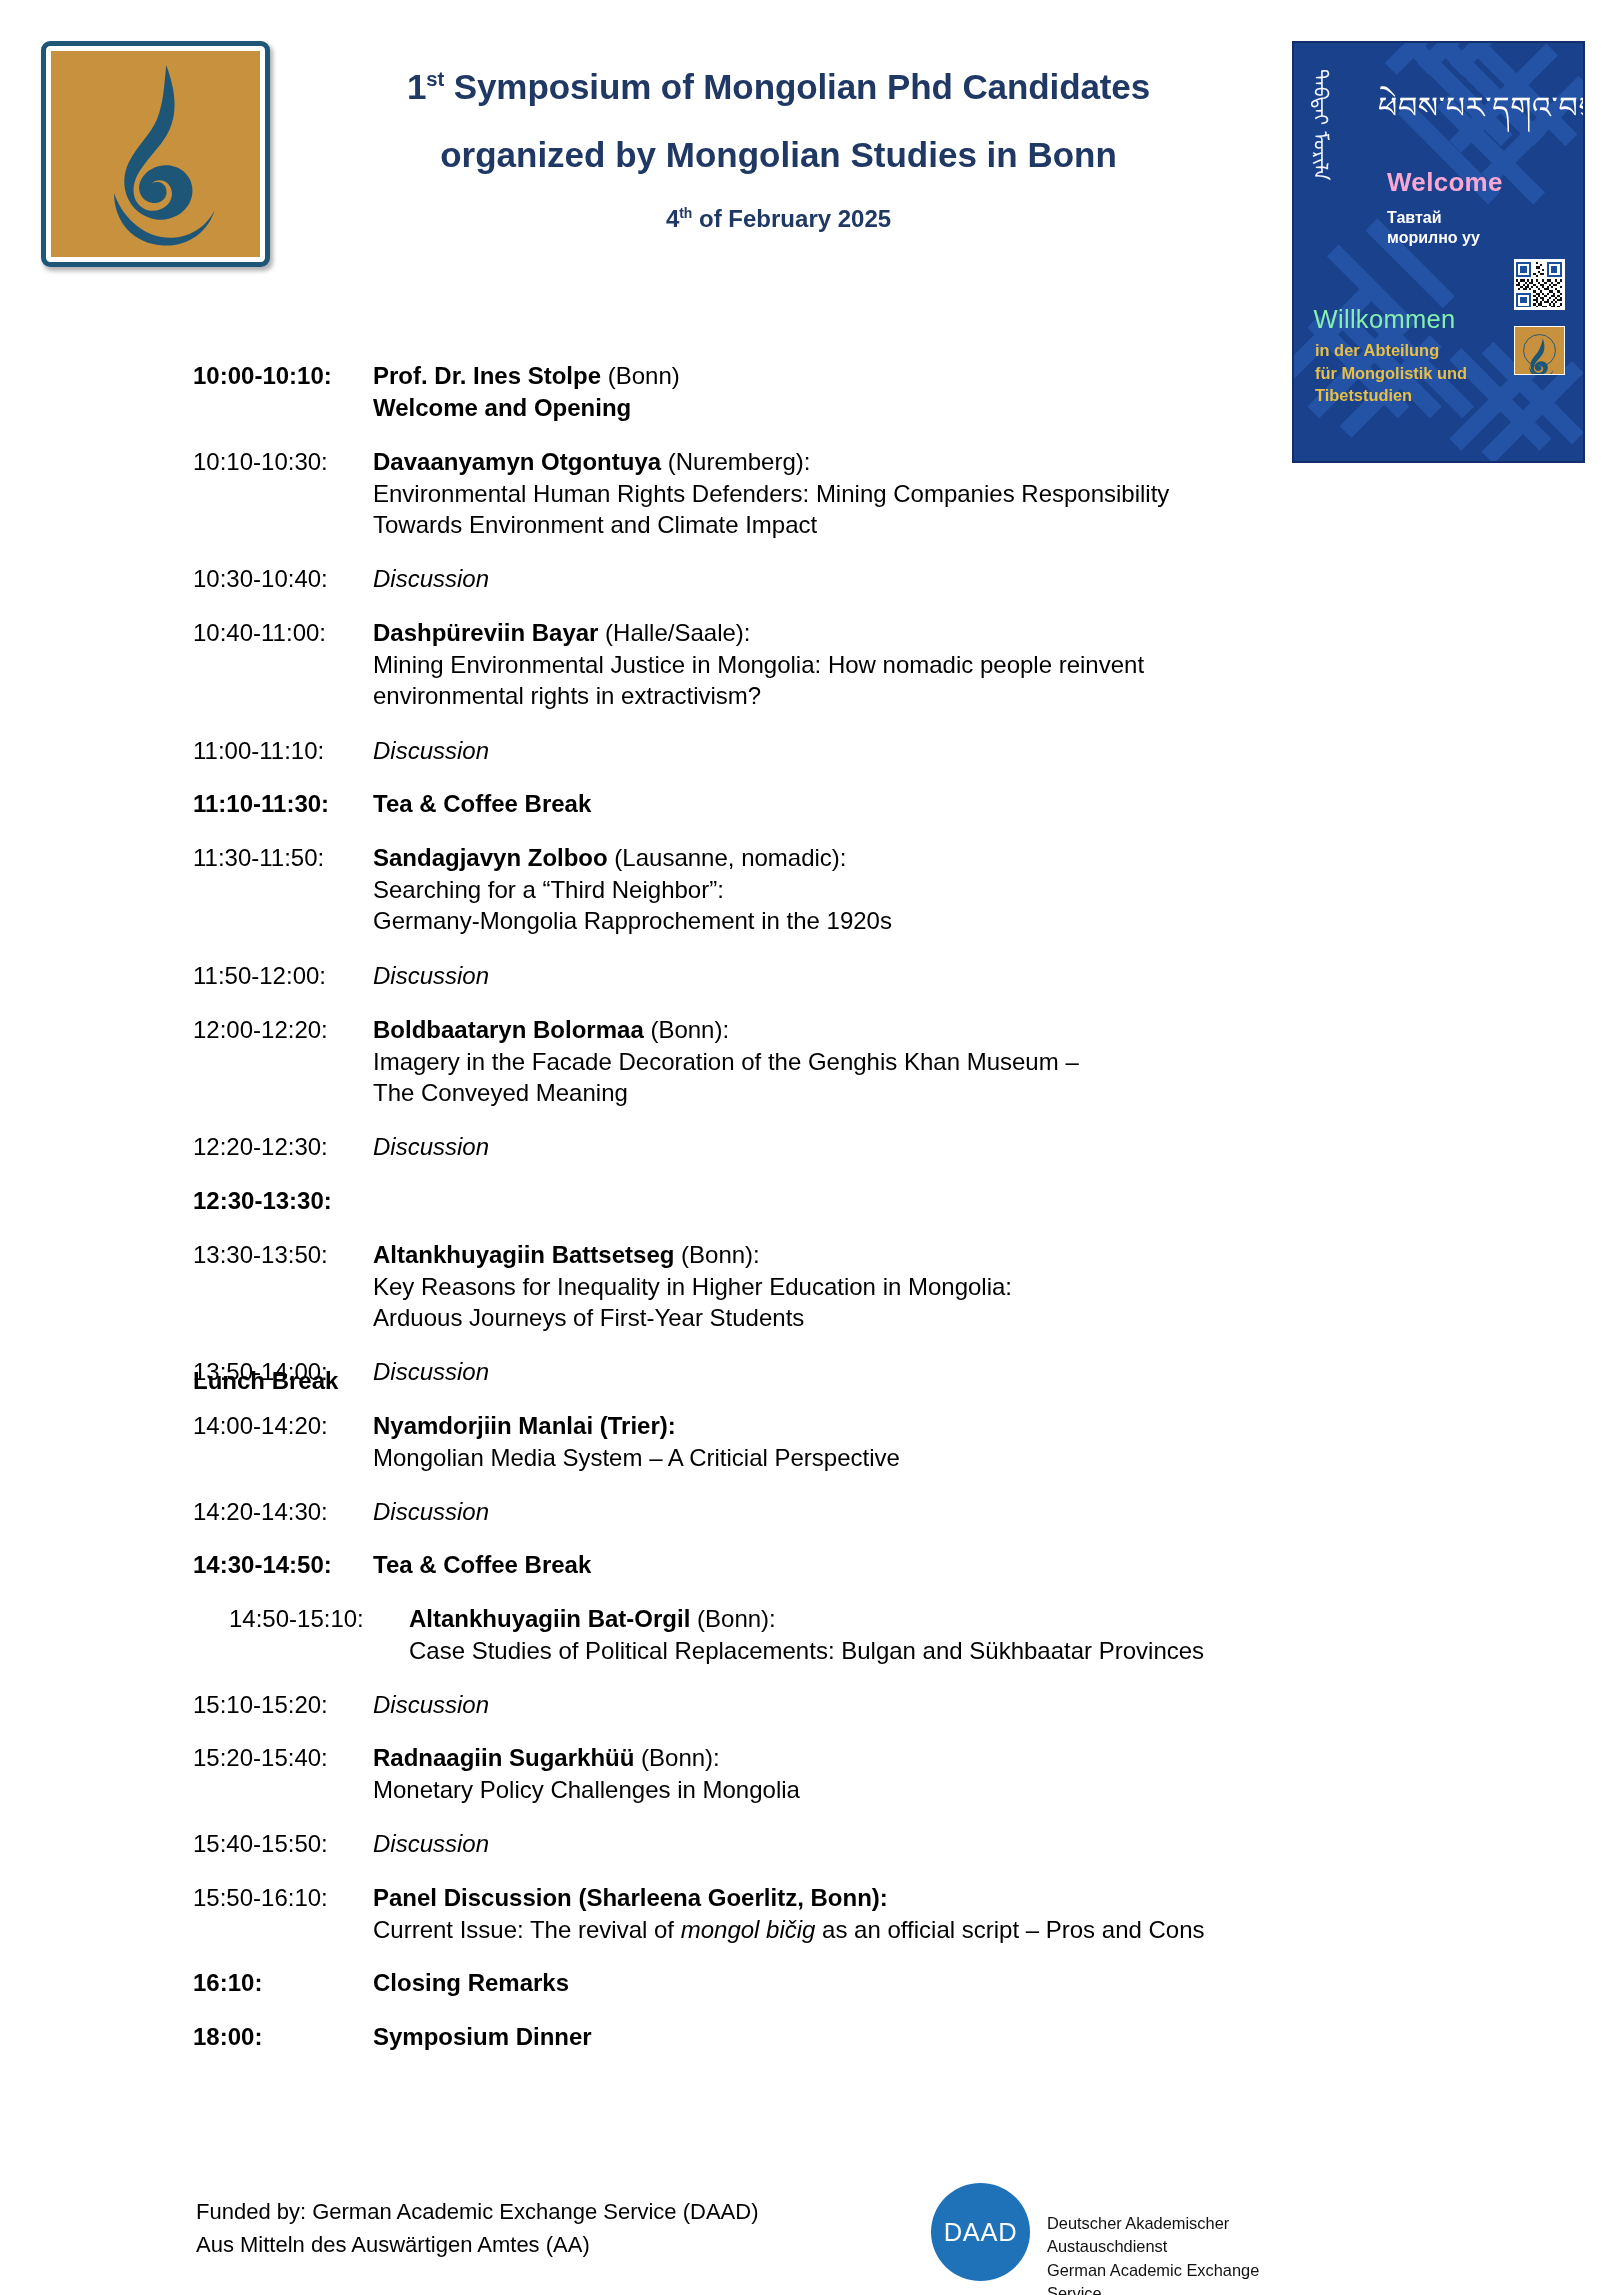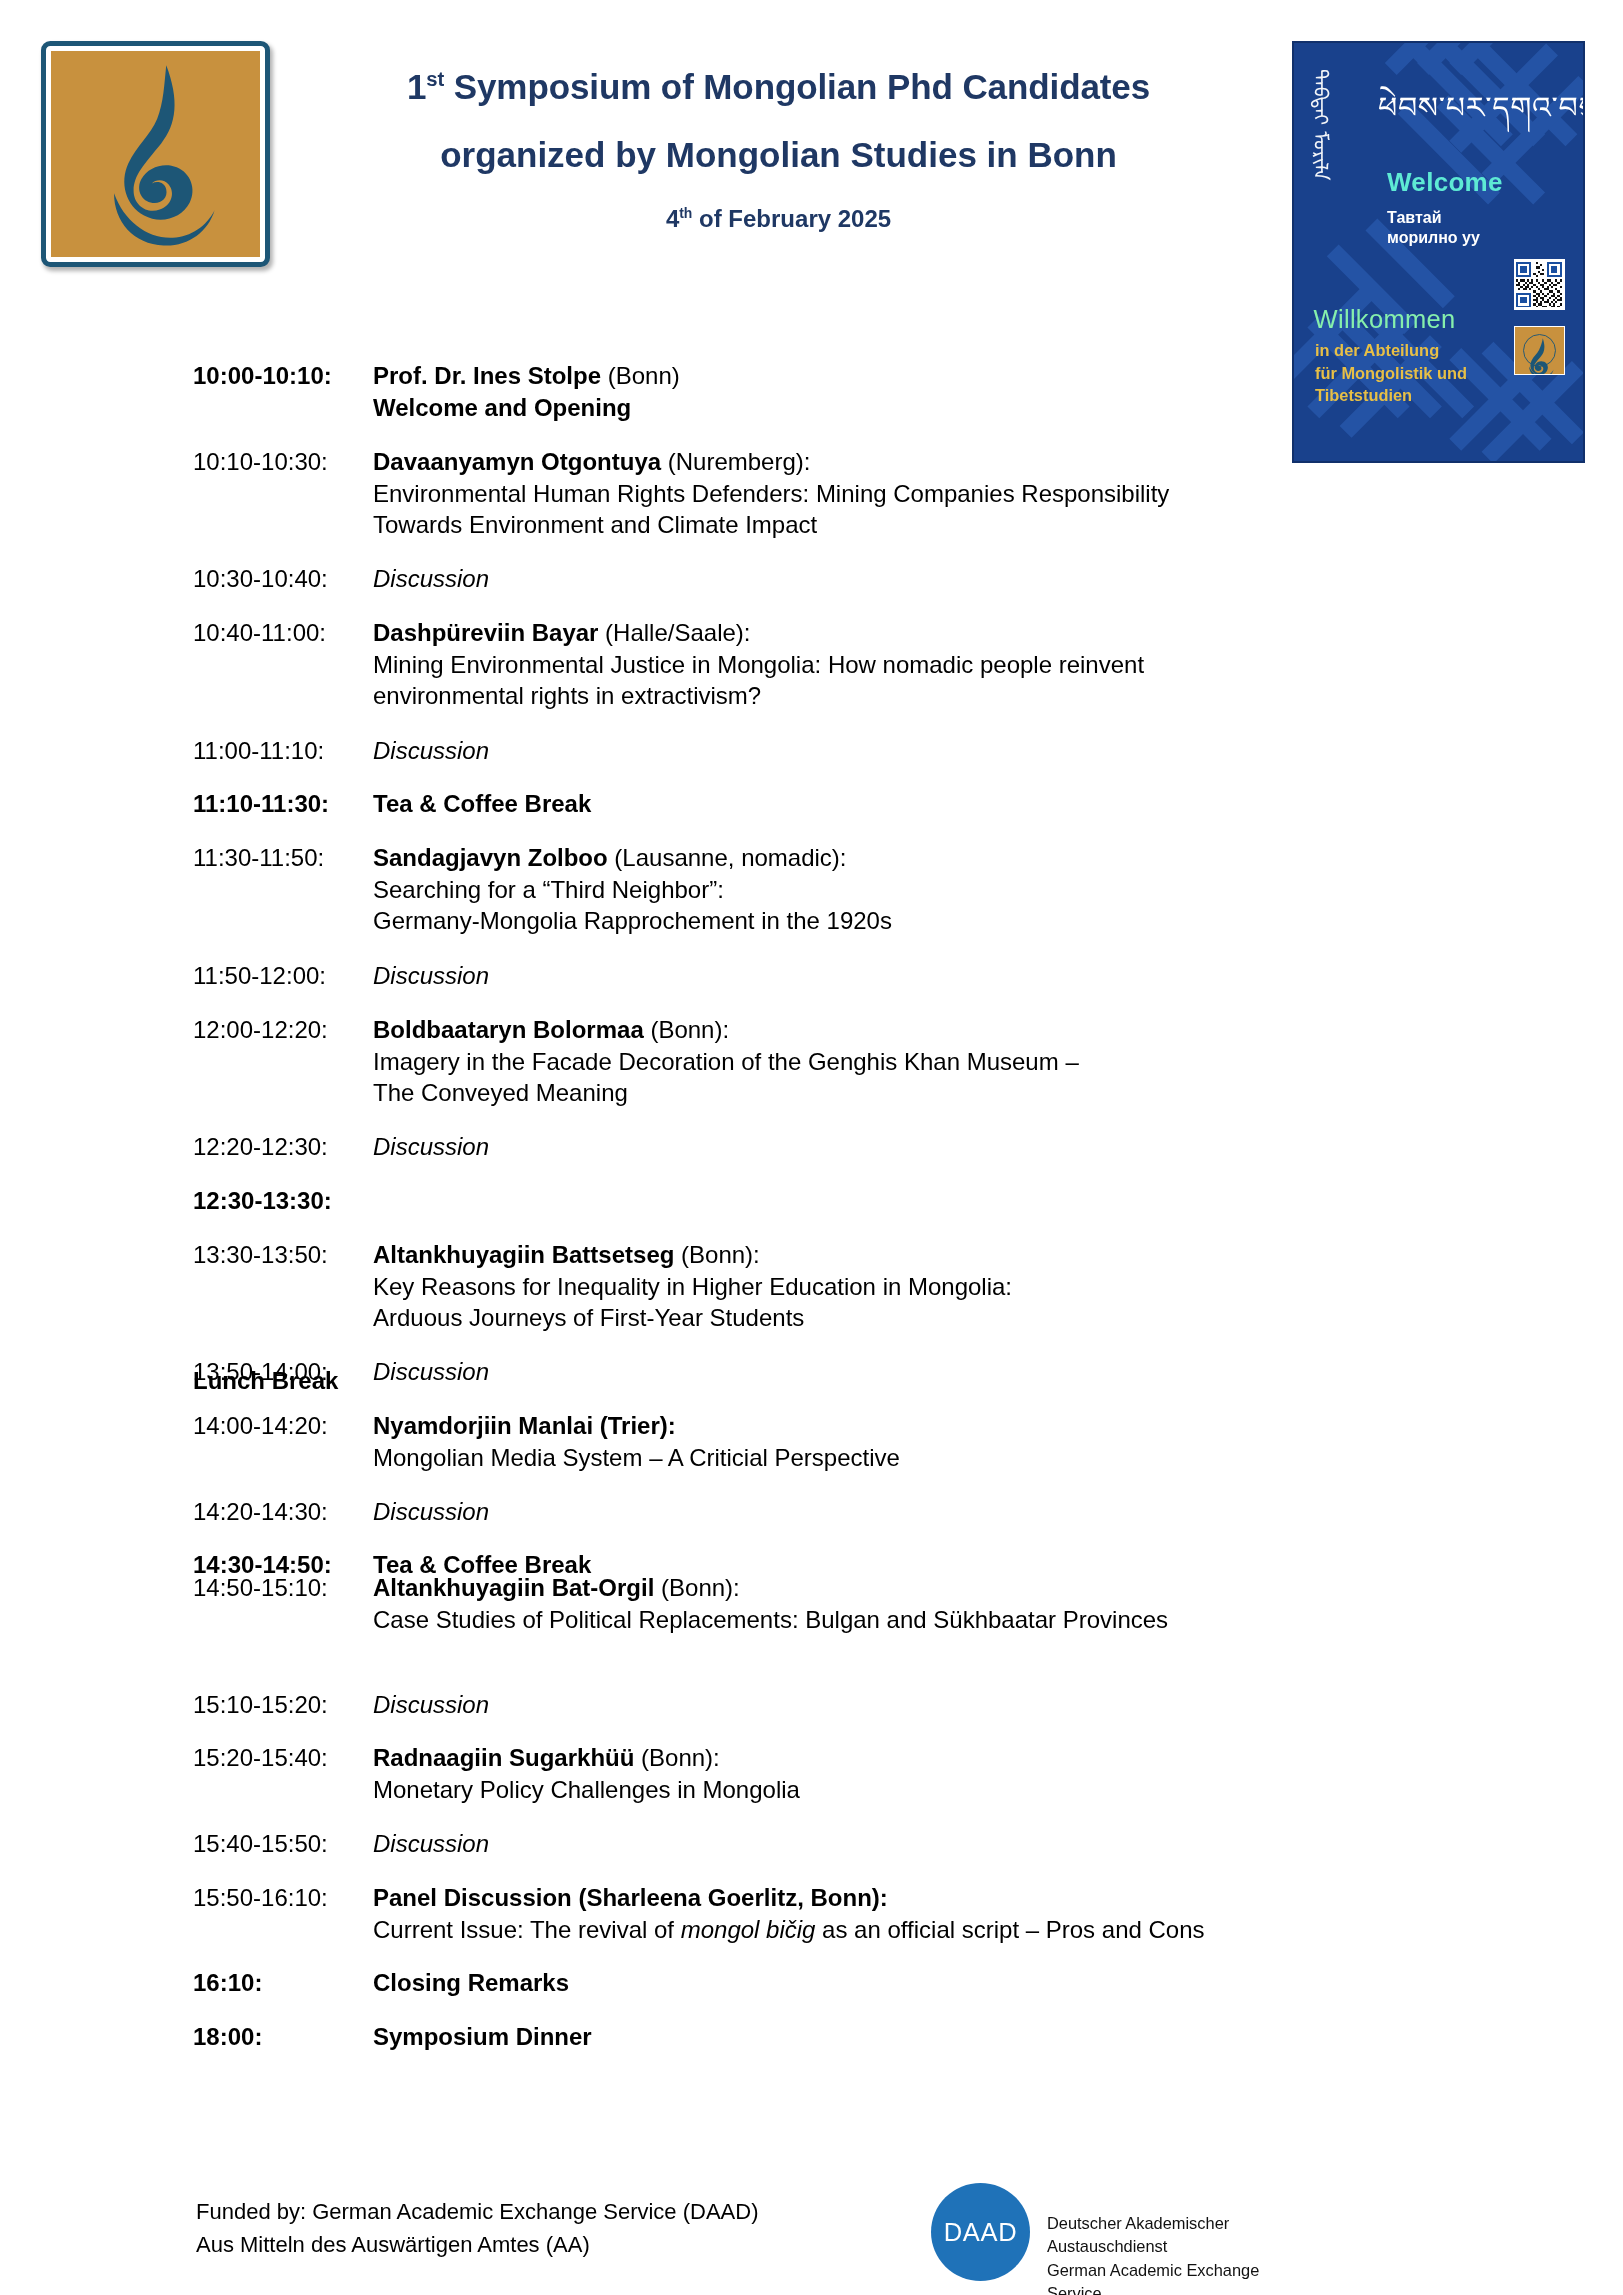--- a/index.html
+++ b/index.html
@@ -109,21 +109,21 @@
     color: #ffffff;
     font-size: 30px;
     letter-spacing: 0.7px;
     white-space: nowrap;
     font-family: "DejaVu Sans", sans-serif;
   }
   .banner-welcome {
     position: absolute;
     left: 93px;
     top: 124px;
-    color: #5eead4;
+    color: #f9a8d4;
     font-size: 26px;
     font-weight: bold;
     letter-spacing: 0.3px;
   }
   .banner-tavtai {
     position: absolute;
     left: 93px;
     top: 165px;
     color: #ffffff;
     font-size: 16px;
@@ -509,21 +509,21 @@
       <div class="detail-col">
         <div class="detail-line italic">Discussion</div>
       </div>
     </div>
     <div class="sched-row" style="top: 1189px;">
       <div class="time-col bold">14:30-14:50:</div>
       <div class="detail-col">
         <div class="detail-line bold">Tea &amp; Coffee Break</div>
       </div>
     </div>
-    <div class="sched-row" style="top: 1212px;">
+    <div class="sched-row" style="top: 1243px; margin-left: 36px;">
       <div class="time-col">14:50-15:10:</div>
       <div class="detail-col">
         <div class="detail-line"><span class="speaker">Altankhuyagiin Bat-Orgil</span><span class="affil"> (Bonn):</span></div>
         <div class="detail-line">Case Studies of Political Replacements: Bulgan and Sükhbaatar Provinces</div>
       </div>
     </div>
     <div class="sched-row" style="top: 1329px;">
       <div class="time-col">15:10-15:20:</div>
       <div class="detail-col">
         <div class="detail-line italic">Discussion</div>

